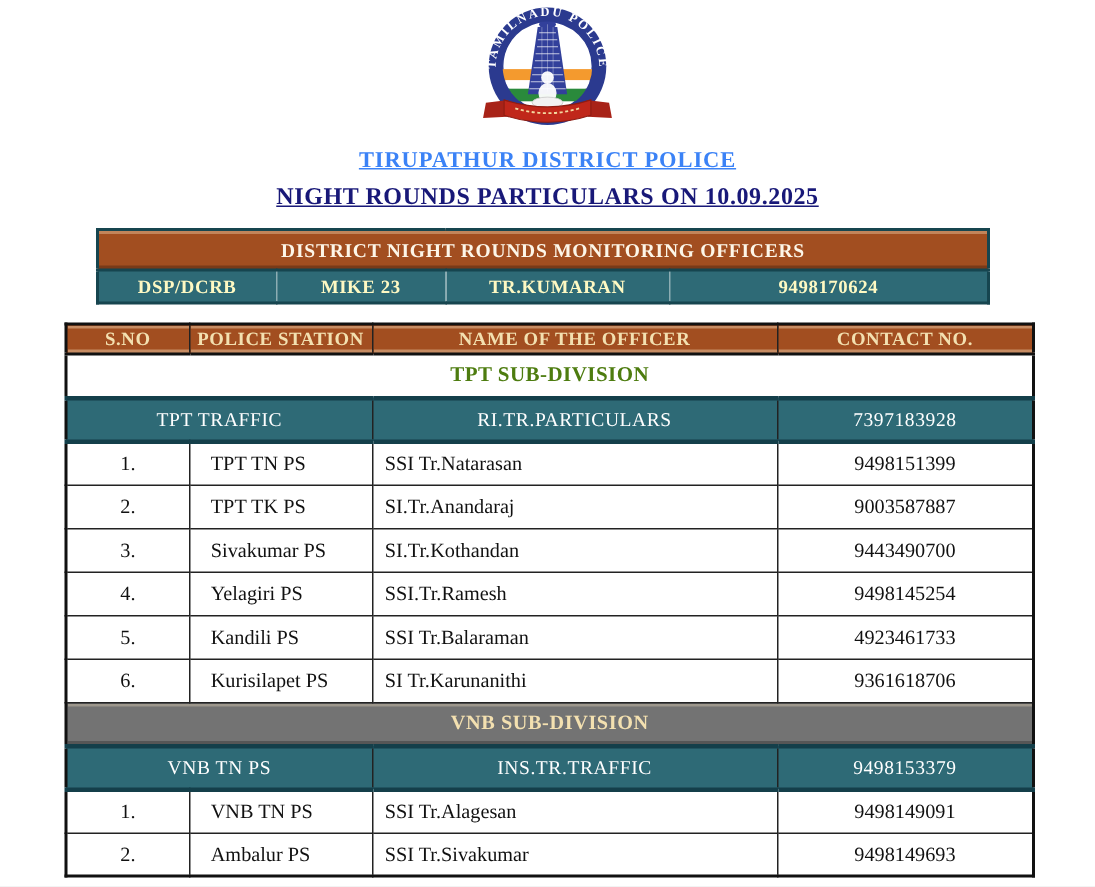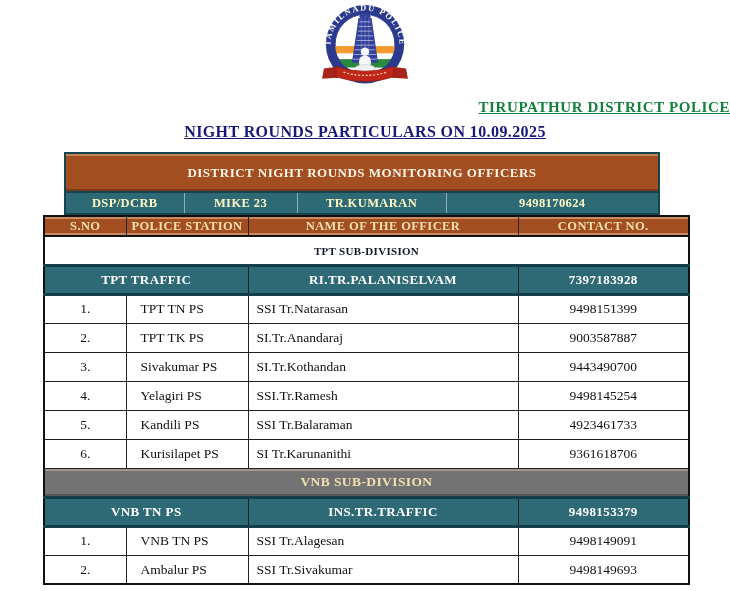--- a/index.html
+++ b/index.html
@@ -7,38 +7,38 @@
   .page {
     position:relative; width:730px; height:591px; margin:0 auto;
     background:#ffffff; overflow:hidden;
     font-family:"Liberation Serif", serif; color:#111;
   }
   
   .logo { position:absolute; left:309px; top:3px; width:112px; height:88px; }
 
   
   .title {
-    position:absolute; top:99px; left:0; width:100%; text-align:right;
+    position:absolute; top:99px; left:0; width:100%; text-align:center;
     font-size:15px; font-weight:bold; letter-spacing:.6px;
-    color:#15803d; text-decoration:underline;
+    color:#3b82f6; text-decoration:underline;
   }
   .subtitle {
     position:absolute; top:123px; left:0; width:100%; text-align:center;
     font-size:16px; font-weight:bold; letter-spacing:.4px;
     color:#181878; text-decoration:underline;
   }
 
   
   table.monitor {
     position:absolute; left:64px; top:152px; width:594px;
     border-collapse:collapse; table-layout:fixed;
     border:2px solid #16454f;
   }
   table.monitor th {
-    height:39px; background:#a24e20; color:#fdf6e8;
+    height:27px; background:#a24e20; color:#fdf6e8;
     font-size:13px; font-weight:bold; letter-spacing:.5px; text-align:center;
     box-shadow: inset 0 4px 0 -2px rgba(255,235,200,.35), inset 0 -4px 0 -2px rgba(0,0,0,.25);
     border-bottom:2px solid #16454f;
     margin-top:14px;
   }
   table.monitor td {
     height:22px; background:#2e6a76; color:#fef9c3;
     font-size:12.5px; font-weight:bold; letter-spacing:.4px; text-align:center;
     vertical-align:middle;
   }
@@ -54,30 +54,30 @@
   table.main thead th {
     height:17px; background:#a24e20; color:#f3e0b0;
     font-size:12.5px; font-weight:bold; letter-spacing:.4px; text-align:center;
     line-height:1.15; padding:2px 2px;
     box-shadow: inset 0 5px 0 -3px rgba(255,235,200,.4), inset 0 -5px 0 -3px rgba(255,235,200,.4);
     border-bottom:2px solid #111;
   }
   table.main td { height:29px; font-size:13.5px; padding:0 6px; background:#fff; }
 
   tr.division-light td {
-    text-align:center; font-weight:bold; font-size:11px; letter-spacing:.3px;
-    color:#0f172a; background:#fff;
+    text-align:center; font-weight:bold; font-size:14px; letter-spacing:.3px;
+    color:#4d7c0f; background:#fff;
   }
   tr.division-brown td {
     text-align:center; font-weight:bold; font-size:13.5px; letter-spacing:.4px;
     color:#f3e0b0; background:#737373;
     box-shadow: inset 0 4px 0 -2px rgba(255,235,200,.3), inset 0 -4px 0 -2px rgba(0,0,0,.25);
   }
   tr.sup-row td {
-    background:#2e6a76; color:#ffffff; font-weight:bold; font-size:13px;
+    background:#2e6a76; color:#ffffff; font-weight:normal; font-size:13px;
     letter-spacing:.4px; text-align:center;
     border-top:3px solid #143f4a; border-bottom:3px solid #143f4a;
   }
   tr.data-row td.sno     { text-align:center; }
   tr.data-row td.station { text-align:left; padding-left:14px; }
   tr.data-row td.officer { text-align:left; padding-left:8px; }
   tr.data-row td.contact { text-align:center; }
 </style>
 </head>
 <body>
@@ -162,21 +162,21 @@
         <th>NAME OF THE OFFICER</th>
         <th>CONTACT NO.</th>
       </tr>
     </thead>
     <tbody id="main-body">
         <tr class="division-row division-light">
           <td colspan="4">TPT SUB-DIVISION</td>
         </tr>
         <tr class="sup-row">
           <td colspan="2">TPT TRAFFIC</td>
-          <td colspan="1">RI.TR.PALANISELVAM</td>
+          <td colspan="1">RI.TR.PARTICULARS</td>
           <td colspan="1">7397183928</td>
         </tr>
         <tr class="data-row">
           <td class="sno">1.</td>
           <td class="station">TPT TN PS</td>
           <td class="officer">SSI Tr.Natarasan</td>
           <td class="contact">9498151399</td>
         </tr>
         <tr class="data-row">
           <td class="sno">2.</td>

